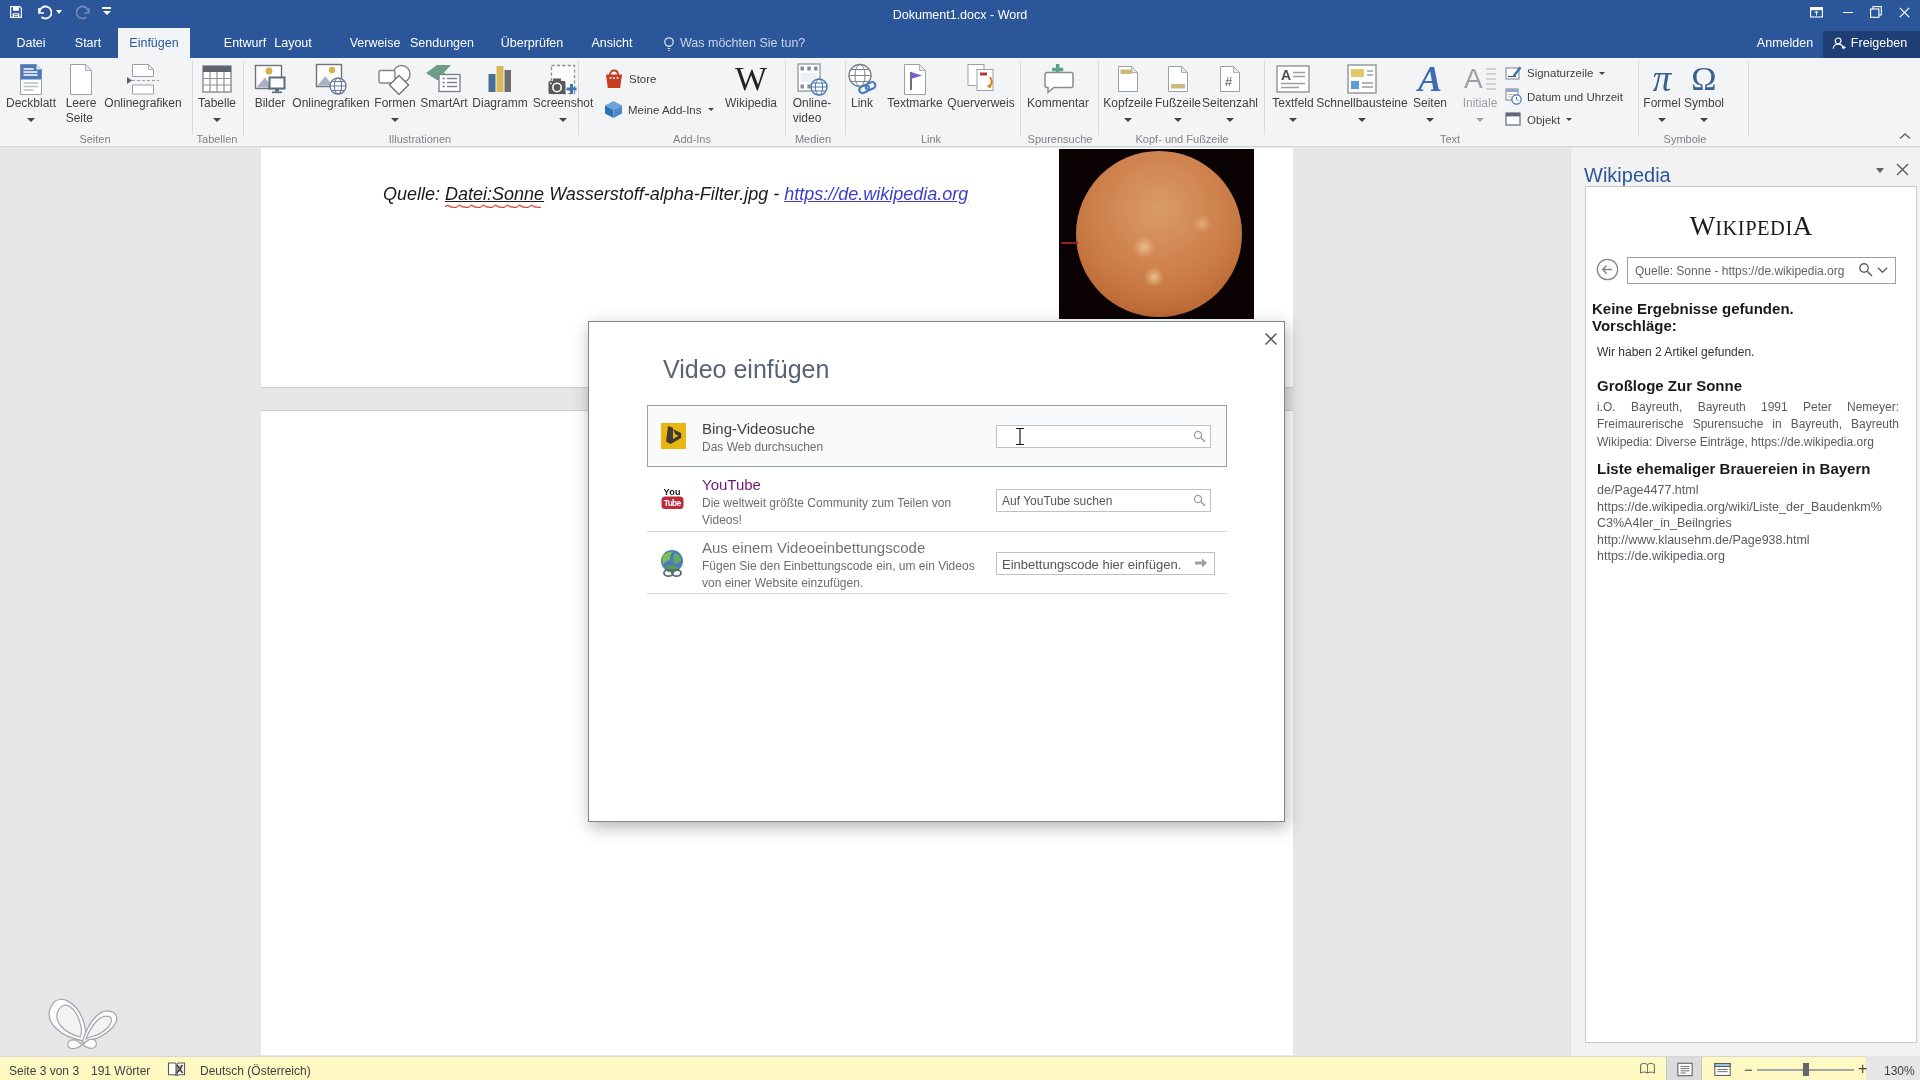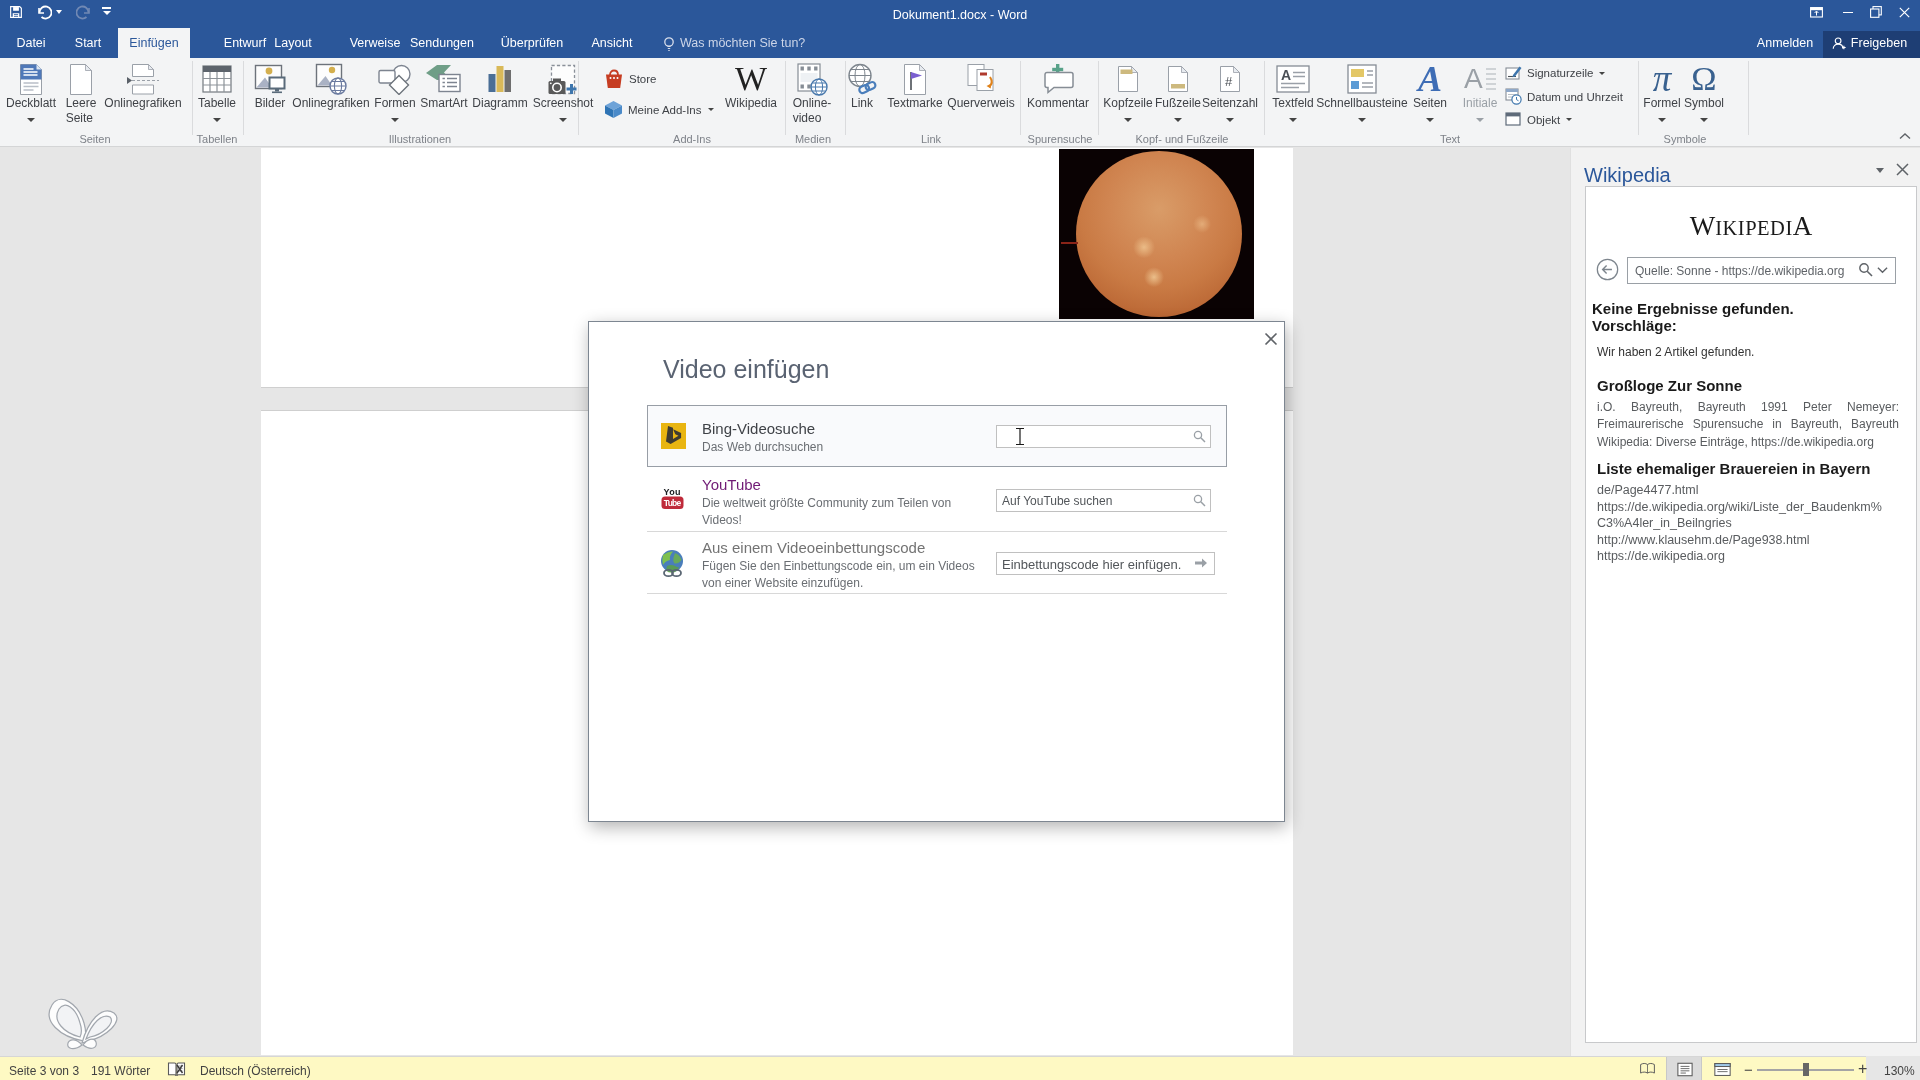--- a/index.html
+++ b/index.html
@@ -496,20 +496,23 @@
         <div style="font-family:'Liberation Serif',serif;font-size:34px;color:#39618f;line-height:32px;">Ω</div>
       </div>
     <div>Symbol</div>
       <div class="arr"></div>
   </div>
 </div>
 
 <div id="docarea">
   <div id="page2"></div>
   <div id="page3"></div>
+  <div id="docline">Quelle: <span class="u1">Datei:Sonne<svg class="sq" width="96" height="4" viewBox="0 0 96 4">
+          <path d="M0 3 Q2 0.5 4 2 T8 3 Q10 4 12 3 Q14 0.5 16 2 T20 3 Q22 4 24 3 Q26 0.5 28 2 T32 3 Q34 4 36 3 Q38 0.5 40 2 T44 3 Q46 4 48 3 Q50 0.5 52 2 T56 3 Q58 4 60 3 Q62 0.5 64 2 T68 3 Q70 4 72 3 Q74 0.5 76 2 T80 3 Q82 4 84 3 Q86 0.5 88 2 T92 3 Q94 4 96 3" fill="none" stroke="#d23f31" stroke-width="1.1"></path>
+        </svg></span> Wasserstoff-alpha-Filter.jpg - <a class="lnk">https://de.wikipedia.org</a></div>
   <div id="sunimg">
       <div id="sun"></div>
       <div class="abs" style="left:2px;top:93px;width:17px;height:2px;background:#8a2418;"></div>
     </div>
 </div>
 
 <div id="wikipane">
   <div class="abs" style="left:13px;top:16px;font-size:20px;color:#2b579a;">Wikipedia</div>
   <div class="abs" style="left:305px;top:20px;width:0;height:0;border-left:4.5px solid transparent;border-right:4.5px solid transparent;border-top:5px solid #5f6368;"></div>
   <svg class="abs" style="left:325px;top:15px" width="13" height="13" viewBox="0 0 13 13">

